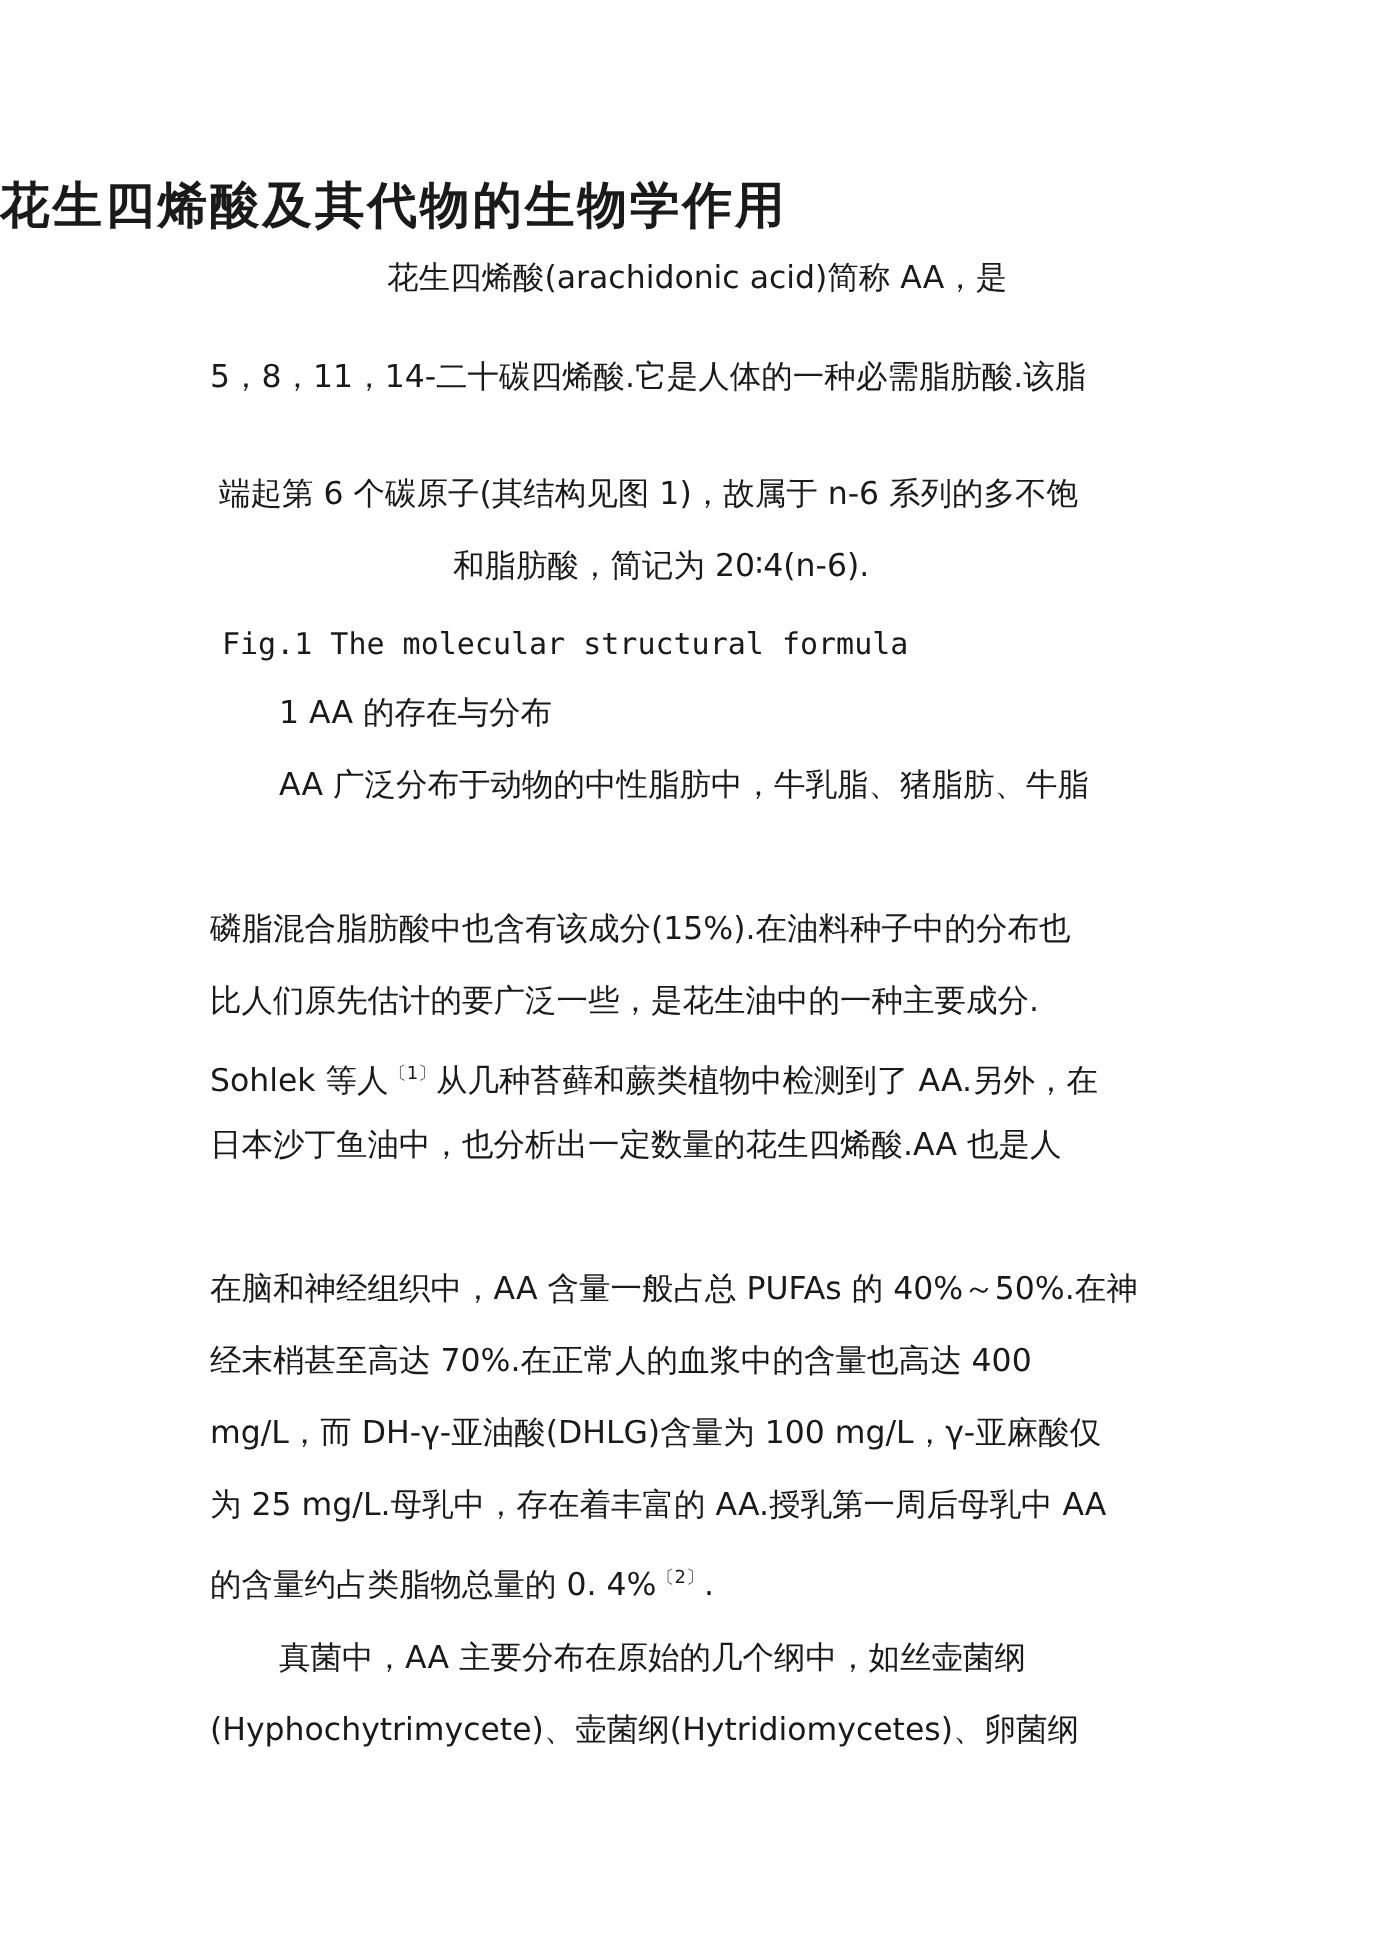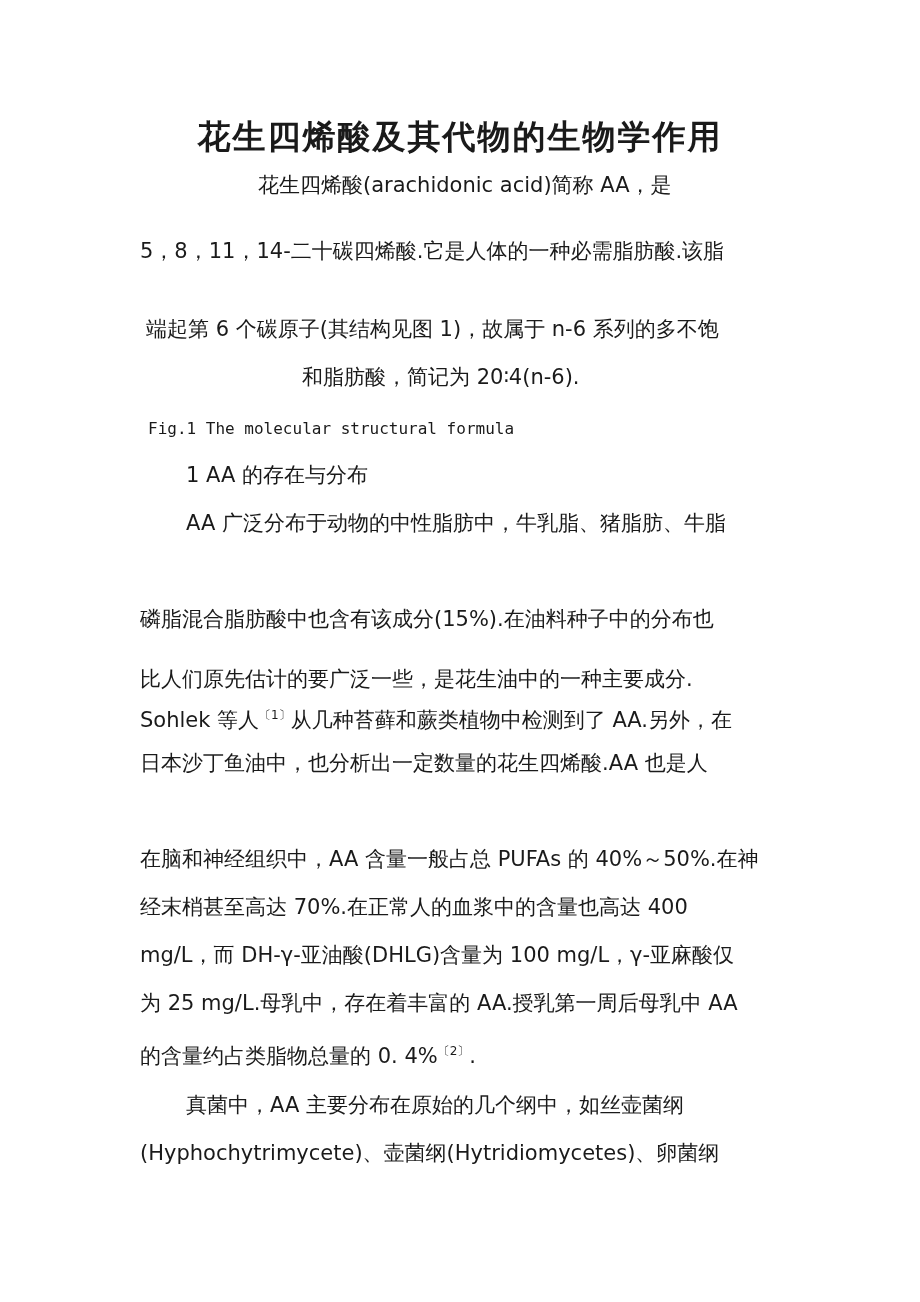--- a/index.html
+++ b/index.html
@@ -4,50 +4,50 @@
 <style>
   html, body { margin: 0; padding: 0; background: #ffffff; }
   body {
     width: 920px; height: 1302px; position: relative; overflow: hidden;
     color: #1a1a1a;
     font-family: "DejaVu Sans", "Liberation Sans", sans-serif;
   }
   .page { position: absolute; left: 0; top: 0; width: 920px; height: 1302px; }
   .title {
     position: absolute; left: 0; width: 920px; top: 112px;
-    text-align: center; font-size: 33px; font-weight: bold;
+    font-size: 33px; font-weight: bold;
     letter-spacing: 2px; line-height: 50px;
     font-family: "DejaVu Serif", "Liberation Serif", serif;
   }
   .line {
     position: absolute; font-size: 21px; line-height: 30px; white-space: nowrap;
   }
   .mono {
-    font-family: "DejaVu Sans Mono", "Liberation Mono", monospace; font-size: 16px;
+    font-family: "DejaVu Sans Mono", "Liberation Mono", monospace; font-size: 20px;
   }
   sup { font-size: 12px; vertical-align: 8px; }
 </style>
 </head>
 <body>
 
 <div class="page">
   <div class="title">花生四烯酸及其代物的生物学作用</div>
 
   <div class="line" style="left:258px; top:170px;">花生四烯酸(arachidonic acid)简称 AA，是</div>
   <div class="line" style="left:140px; top:218px;margin-top:18px;">5，8，11，14-二十碳四烯酸.它是人体的一种必需脂肪酸.该脂</div>
   <div class="line" style="left:146px; top:314px;">端起第 6 个碳原子(其结构见图 1)，故属于 n-6 系列的多不饱</div>
   <div class="line" style="left:302px; top:362px;">和脂肪酸，简记为 20∶4(n-6).</div>
 
   <div class="line mono" style="left:148px; top:414px;">Fig.1  The molecular structural formula</div>
 
   <div class="line" style="left:186px; top:460px;">1  AA 的存在与分布</div>
 
   <div class="line" style="left:186px; top:508px;">AA 广泛分布于动物的中性脂肪中，牛乳脂、猪脂肪、牛脂</div>
   <div class="line" style="left:140px; top:604px;">磷脂混合脂肪酸中也含有该成分(15%).在油料种子中的分布也</div>
-  <div class="line" style="left:140px; top:652px;margin-top:12px;">比人们原先估计的要广泛一些，是花生油中的一种主要成分.</div>
+  <div class="line" style="left:140px; top:652px;">比人们原先估计的要广泛一些，是花生油中的一种主要成分.</div>
 
   <div class="line" style="left:140px; top:700px;">
     <span>Sohlek 等人</span><sup>〔1〕</sup><span>从几种苔藓和蕨类植物中检测到了 AA.另外，在</span>
   </div>
 
   <div class="line" style="left:140px; top:748px;">日本沙丁鱼油中，也分析出一定数量的花生四烯酸.AA 也是人</div>
   <div class="line" style="left:140px; top:844px;">在脑和神经组织中，AA 含量一般占总 PUFAs 的 40%～50%.在神</div>
   <div class="line" style="left:140px; top:892px;">经末梢甚至高达 70%.在正常人的血浆中的含量也高达 400</div>
   <div class="line" style="left:140px; top:940px;">mg/L，而 DH-γ-亚油酸(DHLG)含量为 100   mg/L，γ-亚麻酸仅</div>
   <div class="line" style="left:140px; top:988px;">为 25  mg/L.母乳中，存在着丰富的 AA.授乳第一周后母乳中 AA</div>

